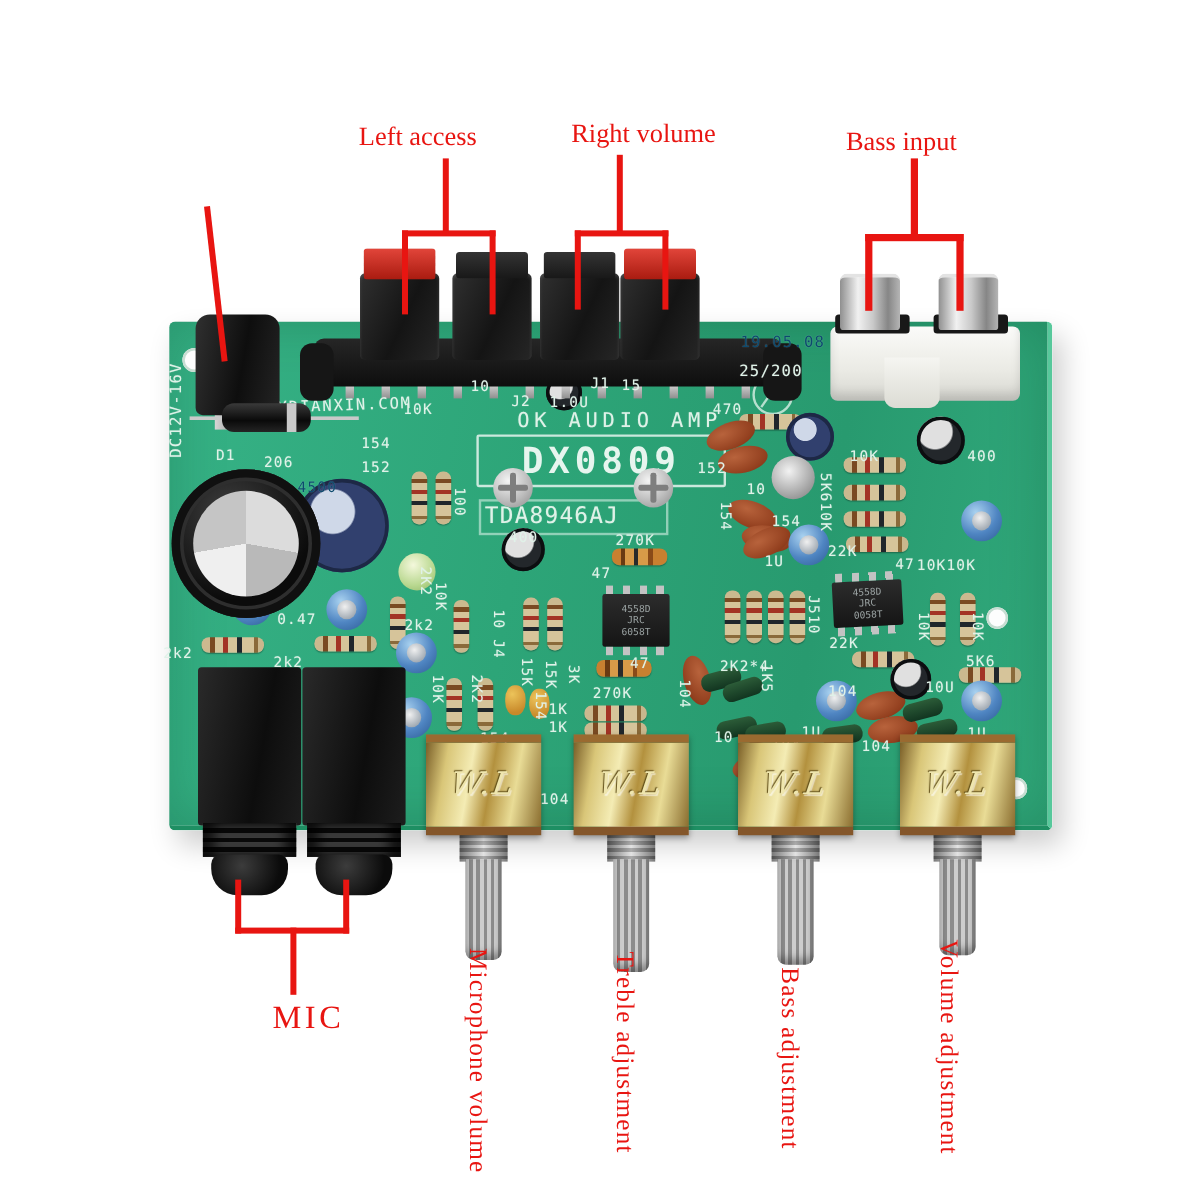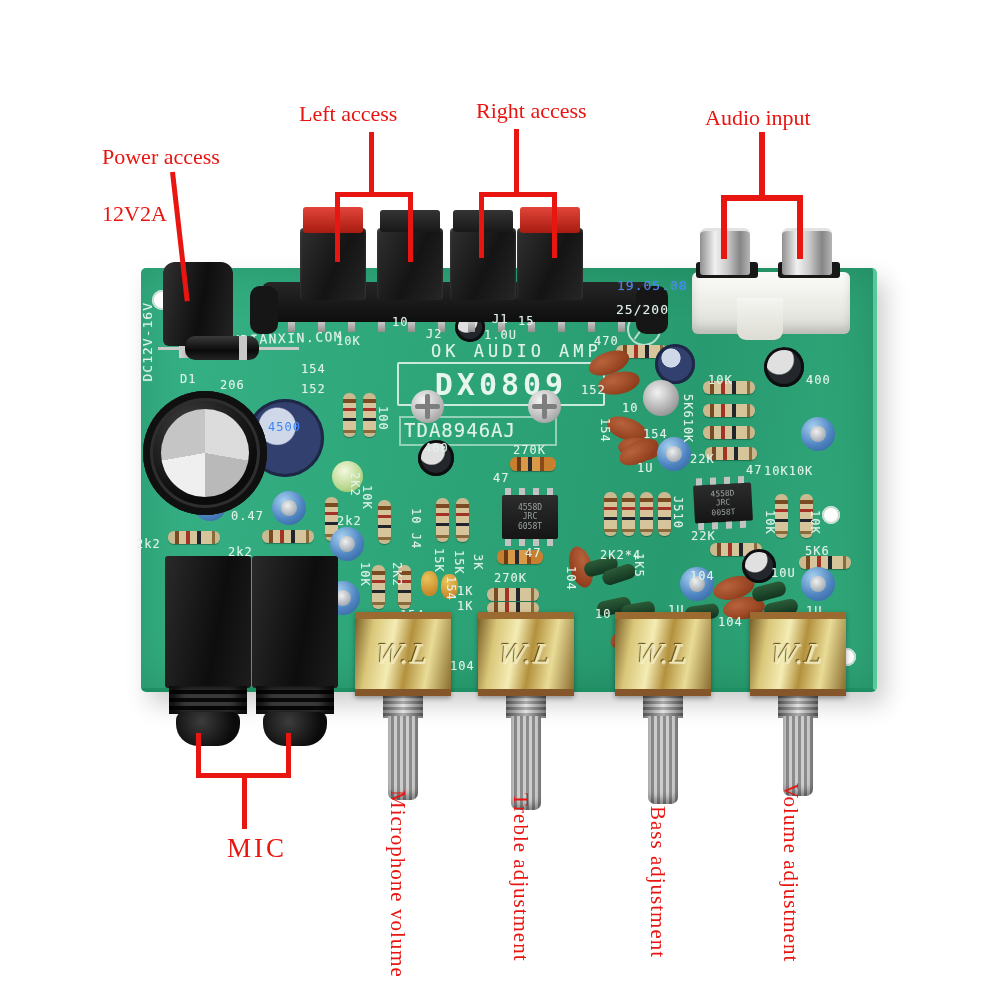--- a/index.html
+++ b/index.html
@@ -9,21 +9,21 @@
   
   .board{left:141px;top:268px;width:732px;height:420px;border-radius:5px;z-index:1;
     background:linear-gradient(100deg,#36b286 0%,#2da578 40%,#289a6f 72%,#31aa7c 100%);
     border-right:4px solid #57c89b;border-bottom:4px solid #1e8f63;
     box-shadow:inset 0 0 46px rgba(0,60,30,.25), 8px 12px 24px rgba(0,0,0,.20)}
   
   .sk{color:#dff2e8;font-size:12px;letter-spacing:1px;z-index:3;white-space:pre;
       text-shadow:0 0 1px rgba(255,255,255,.35)}
   .skv{writing-mode:vertical-rl}
   .skr{writing-mode:vertical-rl;transform:rotate(180deg)}
-  .dim{color:#3b82f6}
+  .dim{color:#0c4a6e}
   .brand{left:222px;top:331px;font-size:13px;letter-spacing:1.5px;transform:rotate(-2deg)}
   .oktitle{left:431px;top:341px;font-size:17px;letter-spacing:4px}
   .dxbox{left:397px;top:362px;width:204px;height:40px;border:2px solid rgba(230,245,238,.85);
          border-radius:2px;z-index:2;display:flex;align-items:center;justify-content:center}
   .model{font-size:30px;letter-spacing:4px;color:#e6f5ee;font-weight:bold}
   .tdabox{left:399px;top:416px;width:154px;height:26px;border:2px solid rgba(230,245,238,.55);z-index:2}
   .tdatext{left:404px;top:419px;font-size:19px;letter-spacing:1px;z-index:3}
   .voltext{left:140px;top:302px;font-size:13px;z-index:3}
   .symb{left:627px;top:312px;width:30px;height:30px;border:2px solid rgba(230,245,238,.75);
         border-radius:50%;z-index:2}
@@ -158,42 +158,38 @@
   <div class="rline" style="left:552px;top:192px;width:5px;height:66px"></div>
   <div class="rline" style="left:759px;top:132px;width:6px;height:66px"></div>
   <div class="rline" style="left:721px;top:195px;width:82px;height:6px"></div>
   <div class="rline" style="left:721px;top:195px;width:6px;height:64px"></div>
   <div class="rline" style="left:797px;top:195px;width:6px;height:64px"></div>
   <div class="rline" style="left:196px;top:733px;width:5px;height:45px"></div>
   <div class="rline" style="left:286px;top:733px;width:5px;height:45px"></div>
   <div class="rline" style="left:196px;top:773px;width:95px;height:5px"></div>
   <div class="rline" style="left:242px;top:773px;width:5px;height:56px"></div>
 
-  <div class="ann" style="left:102px;top:114px">
-    <span style="position:static;display:block">Power access</span>
-    <span style="position:static;display:block">12V2A</span>
-  </div>
   <div class="ann" style="left:299px;top:100px">Left access</div>
-  <div class="ann" style="left:476px;top:97px">Right access</div>
-  <div class="ann" style="left:705px;top:104px">Audio input</div>
+  <div class="ann" style="left:476px;top:97px">Right volume</div>
+  <div class="ann" style="left:705px;top:104px">Bass input</div>
   <div class="ann annmic" style="left:227px;top:831px">MIC</div>
   <div class="ann annv" style="left:384px;top:790px">Microphone volume</div>
   <div class="ann annv" style="left:507px;top:793px">Treble adjustment</div>
   <div class="ann annv" style="left:644px;top:806px">Bass adjustment</div>
   <div class="ann annv" style="left:777px;top:783px">Volume adjustment</div>
 <div class="sk" style="left:336px;top:334px;">10K</div>
     <div class="sk" style="left:301px;top:362px;">154</div>
     <div class="sk" style="left:301px;top:382px;">152</div>
     <div class="sk" style="left:180px;top:372px;">D1</div>
     <div class="sk" style="left:220px;top:378px;">206</div>
     <div class="sk" style="left:392px;top:315px;">10</div>
     <div class="sk" style="left:426px;top:327px;">J2</div>
     <div class="sk" style="left:492px;top:312px;">J1</div>
     <div class="sk" style="left:518px;top:314px;">15</div>
-    <div class="sk" style="left:484px;top:328px;">1.0U</div>
+    <div class="sk" style="left:458px;top:328px;">1.0U</div>
     <div class="sk" style="left:594px;top:334px;">470</div>
     <div class="sk" style="left:581px;top:383px;">152</div>
     <div class="sk" style="left:622px;top:401px;">10</div>
     <div class="sk skv" style="left:598px;top:418px;">154</div>
     <div class="sk" style="left:643px;top:427px;">154</div>
     <div class="sk" style="left:637px;top:461px;">1U</div>
     <div class="sk" style="left:708px;top:373px;">10K</div>
     <div class="sk" style="left:806px;top:373px;">400</div>
     <div class="sk skv" style="left:681px;top:394px;">5K610K</div>
     <div class="sk" style="left:690px;top:452px;">22K</div>
@@ -224,21 +220,21 @@
     <div class="sk" style="left:457px;top:584px;">1K</div>
     <div class="sk" style="left:457px;top:599px;">1K</div>
     <div class="sk skv" style="left:409px;top:508px;">10 J4</div>
     <div class="sk skv" style="left:348px;top:472px;">2K2</div>
     <div class="sk skv" style="left:360px;top:485px;">10K</div>
     <div class="sk" style="left:337px;top:514px;">2k2</div>
     <div class="sk skv" style="left:358px;top:562px;">10K</div>
     <div class="sk skv" style="left:390px;top:562px;">2K2</div>
     <div class="sk skv" style="left:376px;top:406px;">100</div>
     <div class="sk" style="left:424px;top:441px;">400</div>
-    <div class="sk dim" style="left:268px;top:399px;margin-top:21px;">4500</div>
+    <div class="sk dim" style="left:248px;top:399px;">4500</div>
     <div class="sk" style="left:231px;top:509px;text-align:center;">0.47</div>
     <div class="sk" style="left:136px;top:537px;">2k2</div>
     <div class="sk" style="left:228px;top:545px;">2k2</div>
     <div class="sk" style="left:400px;top:608px;">154</div>
     <div class="sk" style="left:450px;top:659px;">104</div>
     <div class="sk" style="left:718px;top:615px;">104</div>
     <div class="sk dim" style="left:617px;top:278px;font-size:13px;">19.05.08</div>
     <div class="sk" style="left:616px;top:302px;font-size:13px;">25/200</div>
     <div class="sk dim" style="left:752px;top:673px;">M0S  L</div>
     <div class="resH" style="left:168px;top:531px"></div>

